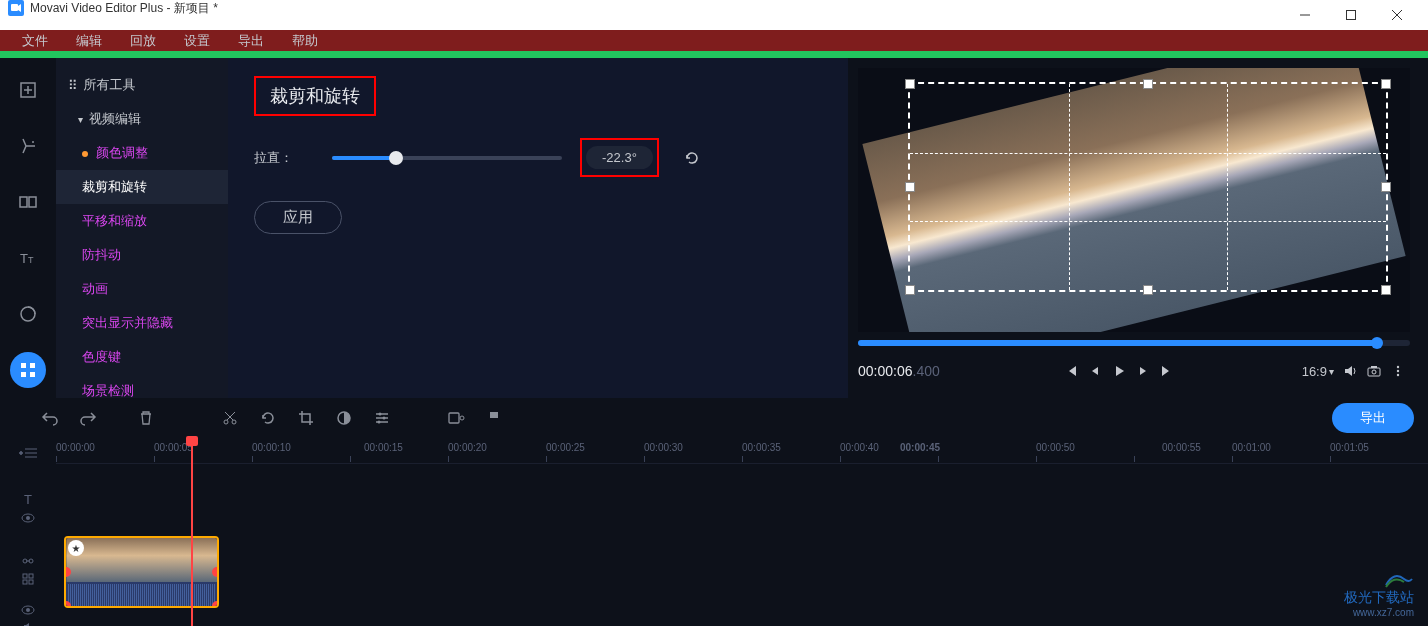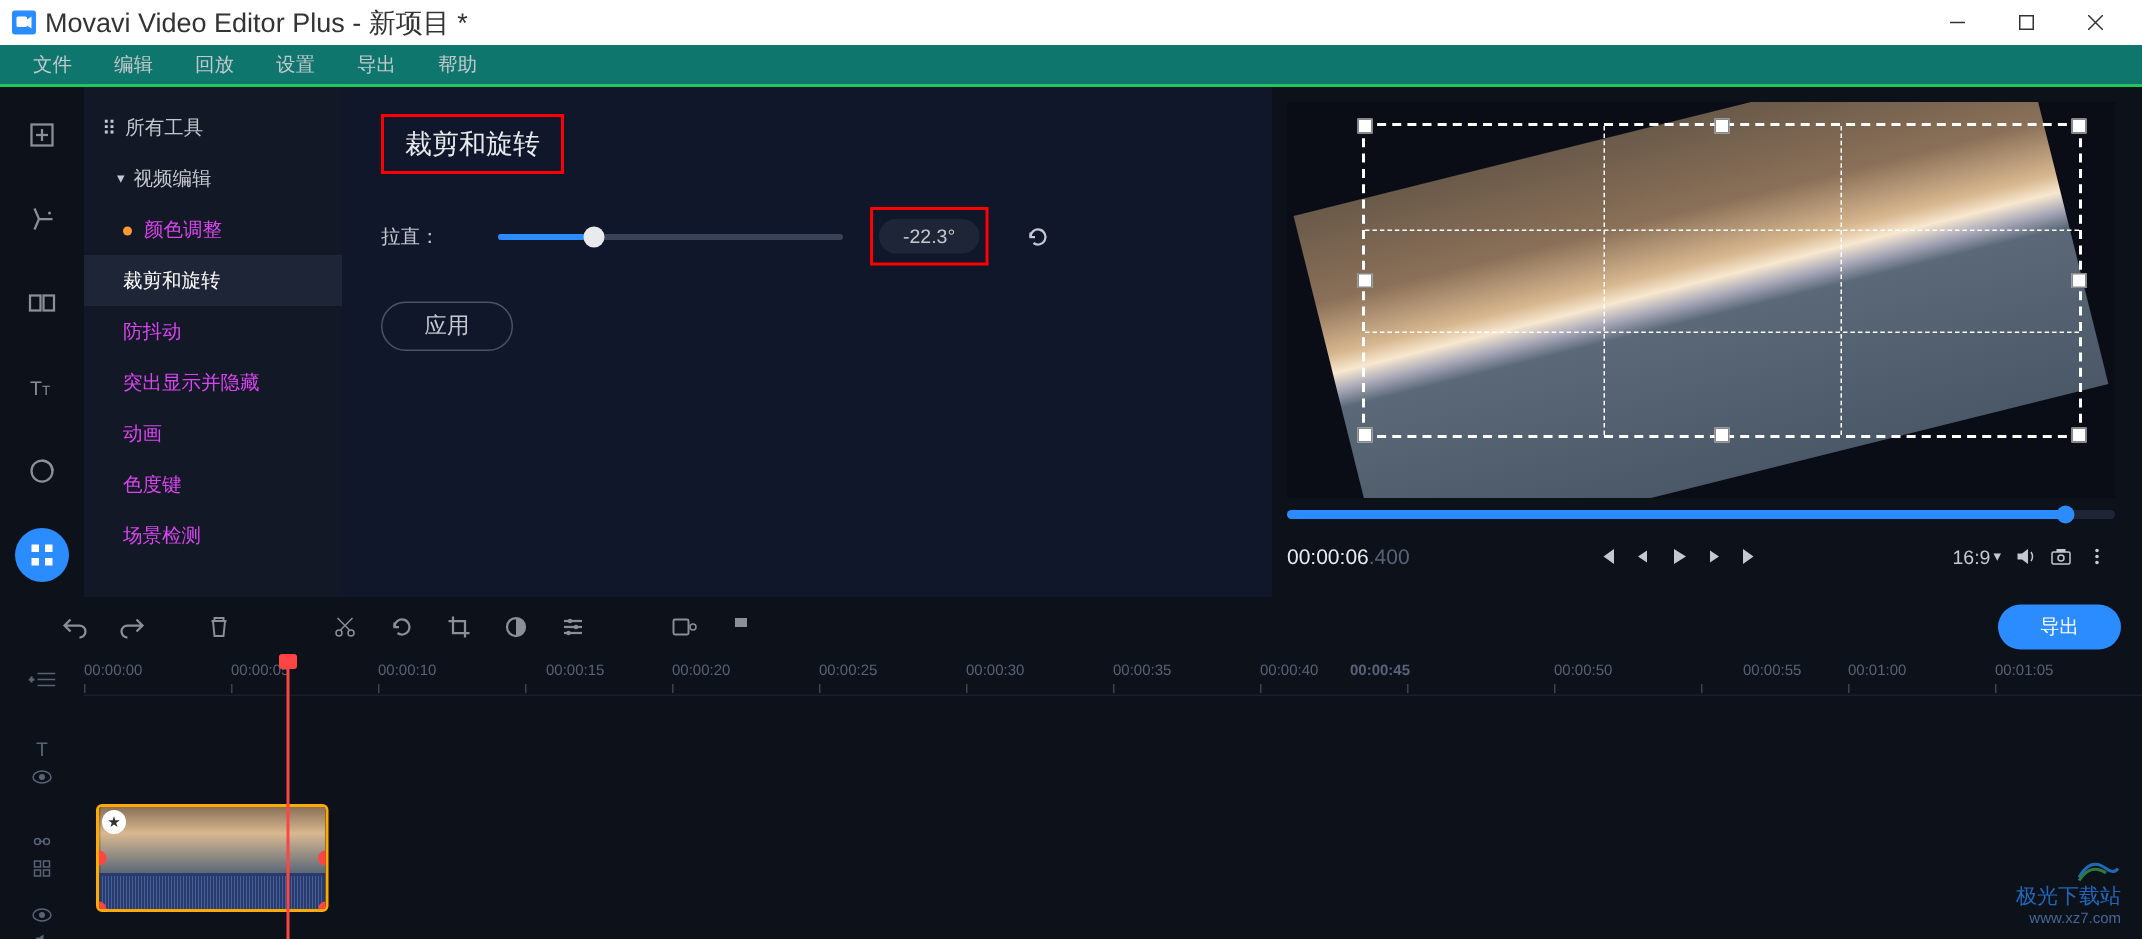--- a/index.html
+++ b/index.html
@@ -1,27 +1,27 @@
 <!DOCTYPE html>
 <html><head>
 <meta charset="utf-8">
 <style>
 * { margin: 0; padding: 0; box-sizing: border-box; font-family: "Segoe UI", Arial, sans-serif; }
 body { width: 1428px; height: 626px; background: #0d111a; color: #c5c8ce; overflow: hidden; }
 
 
-.titlebar { height: 30px; background: #fff; display: flex; align-items: center; padding: 0 8px; color: #333; font-size: 18px; }
+.titlebar { height: 30px; background: #fff; display: flex; padding: 0 8px; color: #333; font-size: 12px; }
 .titlebar .app-icon { width: 16px; height: 16px; background: #2a8cff; border-radius: 2px; margin-right: 6px; display: flex; align-items: center; justify-content: center; }
 .titlebar .app-icon svg { width: 12px; height: 12px; }
 .titlebar .title { flex: 1; }
 .titlebar .win-controls { display: flex; gap: 0; }
 .titlebar .win-btn { width: 46px; height: 30px; display: flex; align-items: center; justify-content: center; cursor: pointer; }
 
 
-.menubar { height: 28px; background: #0f766e; display: flex; align-items: center; padding: 0 8px; border-bottom: 2px solid #22c55e; }
+.menubar { height: 28px; background: #7f1d1d; display: flex; align-items: center; padding: 0 8px; border-bottom: 7px solid #22c55e; }
 .menubar .menu-item { padding: 4px 14px; font-size: 13px; color: #c5c8ce; cursor: pointer; }
 
 
 .main { display: flex; height: 340px; }
 
 
 .icon-rail { width: 56px; background: #0d111a; display: flex; flex-direction: column; align-items: center; padding-top: 14px; gap: 20px; }
 .icon-rail .rail-btn { width: 36px; height: 36px; border-radius: 50%; display: flex; align-items: center; justify-content: center; cursor: pointer; color: #8a8f99; }
 .icon-rail .rail-btn.active { background: #2a8cff; color: #fff; }
 
@@ -200,23 +200,24 @@
     <div class="sb-header">
       <span>⠿</span>
       <span>所有工具</span>
     </div>
     <div class="sb-sub">
       <span class="caret">▾</span>
       <span>视频编辑</span>
     </div>
     <div class="sb-item"><span class="dot orange"></span><span>颜色调整</span></div>
     <div class="sb-item selected"><span>裁剪和旋转</span></div>
+    <div class="sb-item"><span>平移和缩放</span></div>
     <div class="sb-item"><span>防抖动</span></div>
+    <div class="sb-item"><span>动画</span></div>
     <div class="sb-item"><span>突出显示并隐藏</span></div>
-    <div class="sb-item"><span>动画</span></div>
     <div class="sb-item"><span>色度键</span></div>
     <div class="sb-item"><span>场景检测</span></div>
   </div>
 
   <div class="panel">
     <div class="redbox">
       <div class="panel-title">裁剪和旋转</div>
     </div>
     <div class="panel-row">
       <div class="panel-label">拉直：</div>

